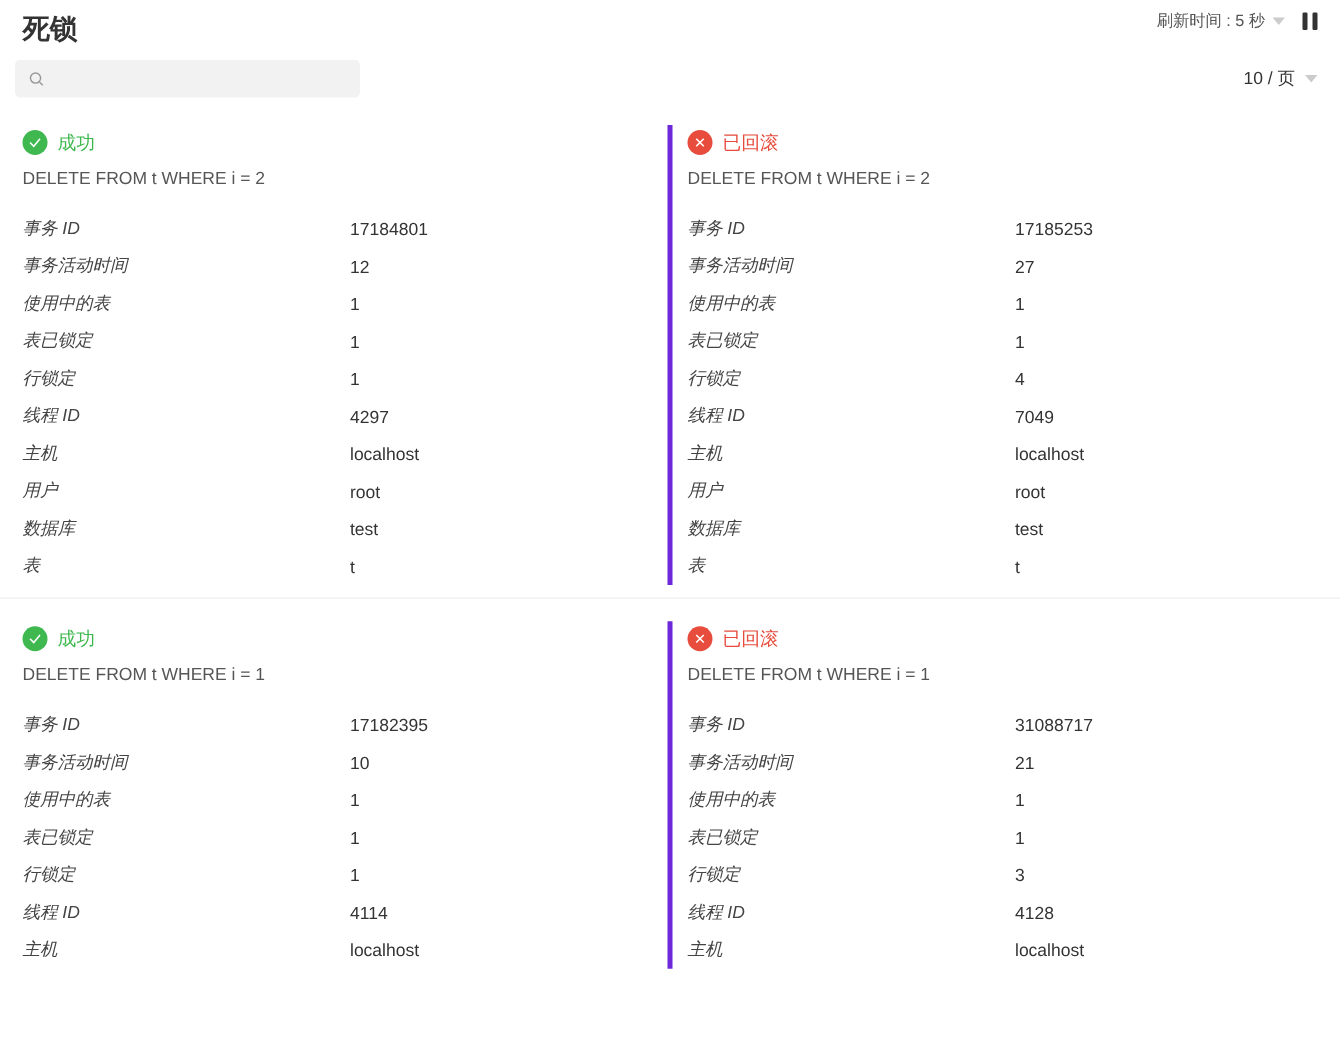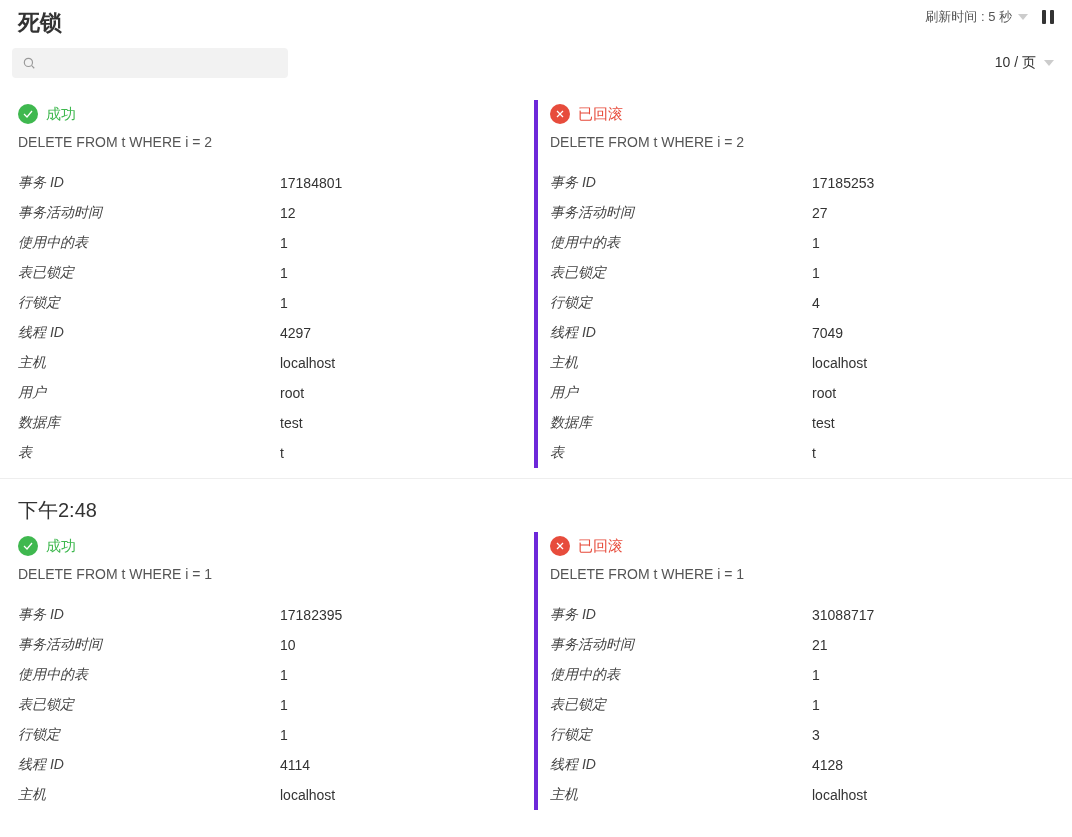--- a/index.html
+++ b/index.html
@@ -240,21 +240,20 @@
       <div class="kv-value">test</div>
     </div>
           <div class="kv-row">
       <div class="kv-label">表</div>
       <div class="kv-value">t</div>
     </div>
       </div>
     </div>
   </div>
     <div class="group">
-    <div class="group-time">下午2:48</div>
     <div class="columns">
       <div class="col left">
 
     <div class="status-row">
       <div class="status-icon success">
               <svg viewBox="0 0 24 24">
                 <polyline points="4 12 10 18 20 6"></polyline>
               </svg>
             </div>
       <div class="status-label success">成功</div>

